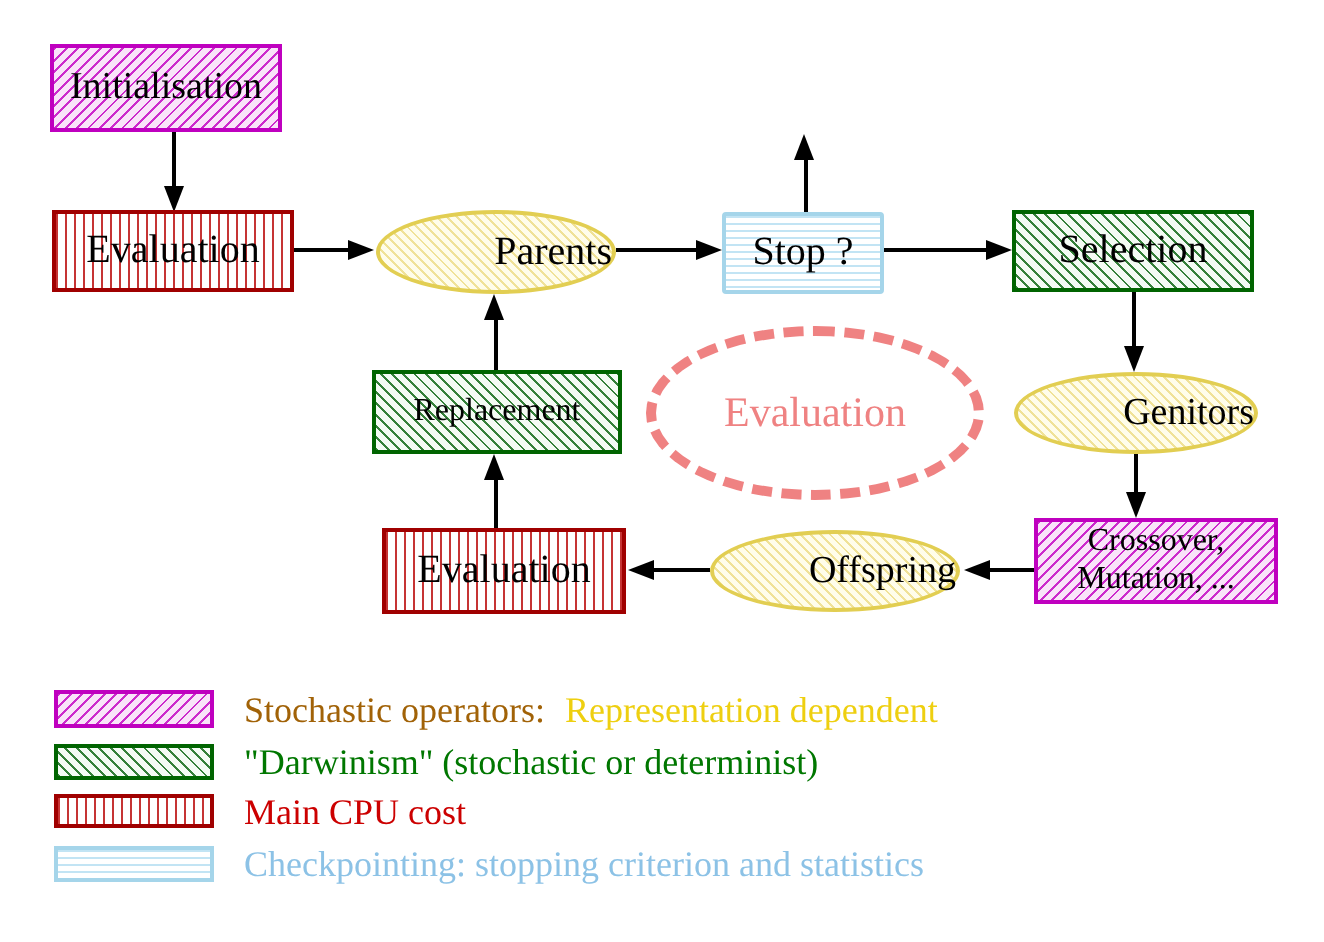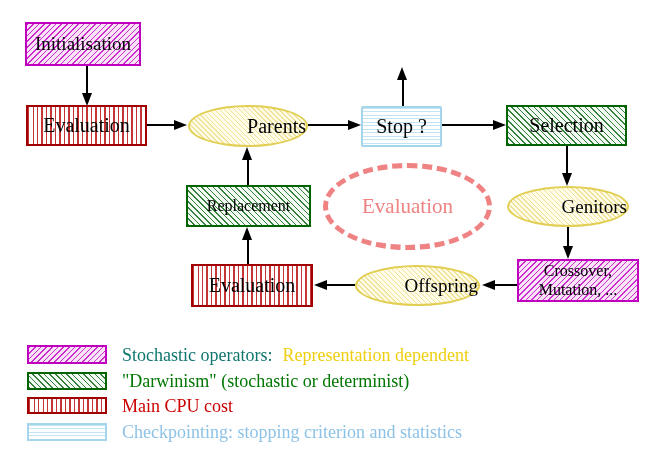--- a/index.html
+++ b/index.html
@@ -44,21 +44,21 @@
   .hline{position:absolute;height:1.5px;background:#000;}
   .vline{position:absolute;width:1.5px;background:#000;}
   .ah{position:absolute;width:0;height:0;}
   .ah-right{border-top:5px solid transparent;border-bottom:5px solid transparent;border-left:13px solid #000;}
   .ah-left{border-top:5px solid transparent;border-bottom:5px solid transparent;border-right:13px solid #000;}
   .ah-down{border-left:5px solid transparent;border-right:5px solid transparent;border-top:13px solid #000;}
   .ah-up{border-left:5px solid transparent;border-right:5px solid transparent;border-bottom:13px solid #000;}
   
   .swatch{position:absolute;box-sizing:border-box;width:80px;}
   .legend-text{position:absolute;left:122px;font-size:18px;white-space:nowrap;}
-  .lt-magenta{color:#0f766e;}
+  .lt-magenta{color:#a16207;}
   .lt-yellow{color:#eecf10;margin-left:10px;}
   .lt-green{color:#007700;}
   .lt-red{color:#cc0000;}
   .lt-cyan{color:#8cc2e6;}
   .two-line{white-space:normal;line-height:1.15;font-size:16px;}
 </style>
 </head>
 <body>
 
 <div class="stage">

